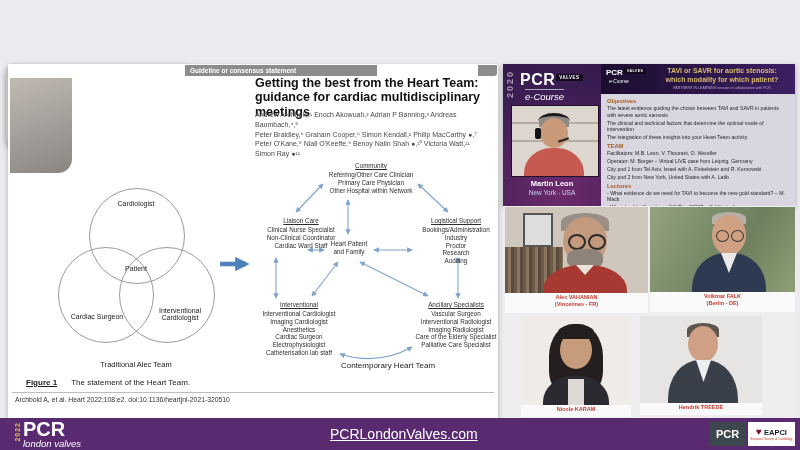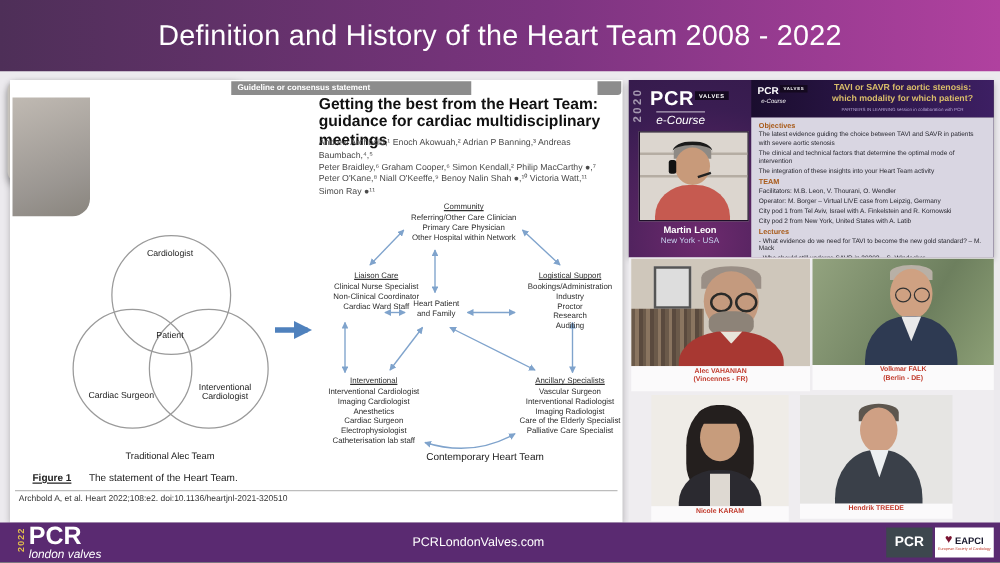--- a/index.html
+++ b/index.html
@@ -90,38 +90,35 @@
   .hair{border-radius:50% 50% 0 0;}
   .torso{border-radius:45% 45% 0 0 / 90% 90% 0 0;}
 
   
   .footer{position:absolute;left:0;top:418px;width:800px;height:32px;background:#5a2a71;}
   .f-logo{position:absolute;left:14px;top:3px;display:flex;align-items:flex-start;}
   .f-year{writing-mode:vertical-rl;transform:rotate(180deg);color:#e3c04c;font-size:7px;font-weight:bold;
           letter-spacing:1px;margin-right:2px;margin-top:1px;}
   .f-brand{color:#fff;font-size:20px;font-weight:900;line-height:17px;}
   .f-sub{color:#fff;font-size:9.5px;font-style:italic;margin-top:-2px;}
-  .f-site{position:absolute;left:330px;top:0;height:32px;display:flex;align-items:center;color:#fff;font-size:10px;}
+  .f-site{position:absolute;left:330px;top:0;height:32px;display:flex;align-items:center;color:#fff;font-size:14px;text-decoration:underline;}
   .f-pcrbox{position:absolute;left:709px;top:4px;width:37px;height:24px;background:#3d474e;color:#fff;
             display:flex;align-items:center;justify-content:center;font-size:11px;font-weight:900;}
   .f-eapci{position:absolute;left:748px;top:4px;width:47px;height:24px;background:#fff;
            display:flex;flex-direction:column;align-items:center;justify-content:center;}
   .f-eapci-row{display:flex;align-items:center;gap:2px;}
   .f-heart{color:#7a1230;font-size:10px;line-height:10px;}
   .f-eapci-name{font-size:7.5px;font-weight:bold;color:#1a1a2e;}
   .f-eapci-sub{font-size:3px;color:#c0392b;}
 </style>
 </head>
 <body>
 
 <div class="stage">
 
-  <div class="header">
-    <span class="header-title">Definition and History of the Heart Team 2008 - 2022</span>
-  </div>
 
   <div class="clinic">
     <div class="sign1">Zentrum für Kardiologie</div>
     <div class="sign2">Hybrid-OP/OR</div>
     <div class="doc" style="left:8px;">
       <div class="doc-head"></div>
         <div class="doc-mask"></div>
         <div class="doc-coat"></div>
     </div>
     <div class="doc" style="left:55px;">

